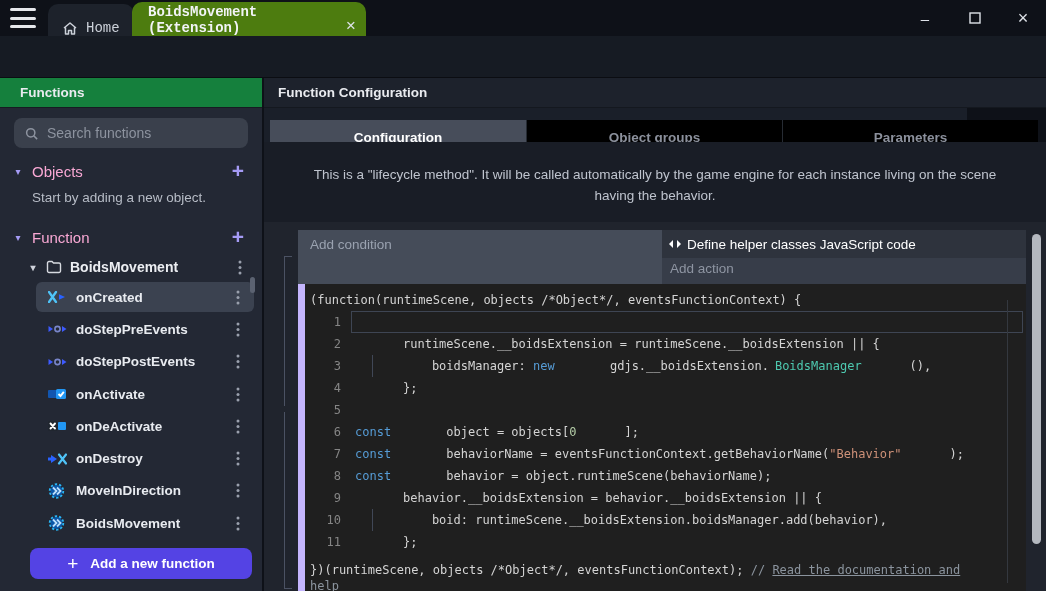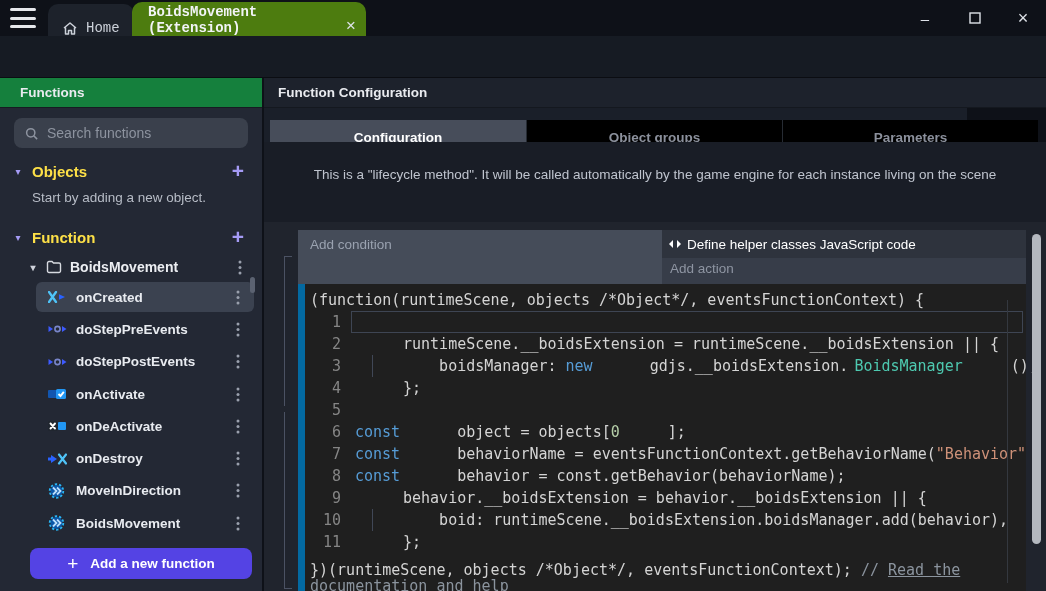--- a/index.html
+++ b/index.html
@@ -26,21 +26,21 @@
   #share-btn { position:absolute; left:548px; top:42px; width:86px; height:30px; border-radius:15px; background:#5340e8; display:flex; align-items:center; justify-content:center; gap:7px; color:#fff; font-size:13px; font-weight:bold; cursor:pointer; }
 
   
   #sidebar { position:absolute; left:0; top:78px; width:262px; height:513px; background:#232834; }
   #sidebar-header { position:absolute; left:0; top:0; width:262px; height:30px; background:#15803d; border-bottom:1px solid #171b22; color:#e9ebef; font-size:13.5px; font-weight:bold; line-height:30px; padding-left:20px; }
   #search-box { position:absolute; left:14px; top:40px; width:234px; height:30px; background:#3a404c; border-radius:8px; display:flex; align-items:center; padding:0 10px; gap:8px; }
   #search-box input { flex:1; background:transparent; border:none; outline:none; color:#e6e8ee; font-size:14px; font-family:"Liberation Sans",sans-serif; }
   #search-box input::placeholder { color:#8d939f; }
   .section-row { position:absolute; left:0; width:262px; height:24px; display:flex; align-items:center; }
   .section-row .chev { color:#a59bf5; font-size:10px; width:16px; text-align:center; margin-left:10px; cursor:pointer; }
-  .section-row .sec-label { color:#fde047; font-size:15px; font-weight:bold; margin-left:6px; }
+  .section-row .sec-label { color:#f9a8d4; font-size:15px; font-weight:normal; margin-left:6px; }
   .section-row .plus { margin-left:auto; margin-right:18px; color:#a59bf5; font-size:21px; font-weight:bold; cursor:pointer; line-height:20px; }
   #objects-hint { position:absolute; left:32px; top:112px; color:#b7bcc6; font-size:13.5px; }
   #folder-row { position:absolute; left:0; top:175px; width:262px; height:28px; display:flex; align-items:center; color:#eceef2; font-size:14px; font-weight:bold; }
   #folder-row .chev { color:#cfd3db; font-size:10px; width:14px; text-align:center; margin-left:26px; cursor:pointer; }
   #folder-row .flabel { margin-left:8px; }
   .kebab { margin-left:auto; margin-right:20px; cursor:pointer; display:flex; align-items:center; }
   #behavior-items { position:absolute; left:0; top:203px; width:262px; }
   .fn-item { position:relative; height:32.3px; display:flex; align-items:center; color:#e8ebf0; font-size:13.5px; font-weight:bold; cursor:pointer; }
   .fn-item .sel-bg { position:absolute; left:36px; right:8px; top:1px; bottom:1px; background:#3b4250; border-radius:6px; }
   .fn-item .ic { width:20px; margin-left:48px; display:flex; align-items:center; position:relative; }
@@ -58,30 +58,30 @@
   .cfg-tab:first-child { border-left:none; }
   .cfg-tab.active { background:#474d5a; color:#ffffff; }
   .cfg-tab.active::after { content:""; position:absolute; left:0; right:0; bottom:0; height:3px; background:#ece9fc; }
   #description { position:absolute; left:0; top:64px; width:782px; height:80px; background:#191d26; color:#bfc4ce; font-size:13.5px; line-height:21px; text-align:center; padding-top:22px; }
 
   
   #events { position:absolute; left:0; top:144px; width:782px; height:369px; background:#20242d; }
   .bracket { position:absolute; left:20px; width:8px; border-left:1px solid #4b5263; }
   #bracket-a { top:34px; height:150px; border-top:1px solid #4b5263; }
   #bracket-b { top:190px; height:177px; border-bottom:1px solid #4b5263; }
-  #event-block { position:absolute; left:34px; top:8px; width:728px; height:361px; background:#0369a1; }
+  #event-block { position:absolute; left:34px; top:8px; width:728px; height:361px; background:#c4b5fd; }
   #event-header { display:flex; height:54px; }
   #cond-cell { width:364px; background:#454c59; color:#9aa2b0; font-size:13.5px; padding:7px 0 0 12px; cursor:pointer; }
   #action-col { width:364px; display:flex; flex-direction:column; }
   #js-title { height:28px; background:#2e333d; color:#ffffff; font-size:13.5px; display:flex; align-items:center; gap:5px; padding-left:6px; }
   #add-action { flex:1; background:#373d49; color:#8e95a2; font-size:13.5px; padding:3px 0 0 8px; cursor:pointer; }
 
   
   #code { position:absolute; left:7px; top:54px; width:721px; height:307px; background:#1f1f1f;
-          font-family:"DejaVu Sans Mono", monospace; font-size:15px; color:#d4d4d4; }
+          font-family:"DejaVu Sans Mono", monospace; font-size:12px; color:#d4d4d4; }
   #code-header { height:22px; line-height:22px; padding-left:5px; margin-top:5px; white-space:pre; }
   .code-line { position:relative; height:22px; line-height:22px; display:flex; white-space:pre; }
   .code-line .gutter { width:36px; text-align:right; color:#858585; flex:0 0 36px; }
   .code-line .code-content { margin-left:14px; position:relative; }
   .current-line-box { position:absolute; left:46px; right:3px; top:0; bottom:0; border:1px solid #3e4553; }
   .indent-guide { position:absolute; left:17px; top:0; bottom:0; width:1px; background:#404756; }
   .tok-d { color:#d4d4d4;margin-left:48px; } .tok-kw { color:#569cd6; } .tok-cls { color:#4ec9b0;margin-left:6px; }
   .tok-str { color:#ce9178; } .tok-num { color:#b5cea8; }
   #code-footer { margin-top:9px; padding-left:5px; width:660px; line-height:16px; word-break:break-word; }
   #code-footer .comment { color:#8b949e; }
@@ -433,20 +433,21 @@
   <div id="main-header">Function Configuration</div>
 
   <div id="config-tabs">
       <div class="cfg-tab active">Configuration</div>
       <div class="cfg-tab">Object groups</div>
       <div class="cfg-tab">Parameters</div>
     </div>
 
   <div id="description">
     <div>This is a "lifecycle method". It will be called automatically by the game engine for each instance living on the scene</div>
+    <div>having the behavior.</div>
   </div>
 
   <div id="events">
     <div id="bracket-a" class="bracket"></div>
     <div id="bracket-b" class="bracket"></div>
 
     <div id="event-block">
       <div id="event-header">
         <div id="cond-cell">Add condition</div>
         <div id="action-col">
@@ -466,21 +467,21 @@
       <div id="code">
         <div id="code-header">(function(runtimeScene, objects /*Object*/, eventsFunctionContext) {</div>
         <div id="code-lines">
             <div class="code-line"><span class="gutter">1</span><span class="code-content"></span><div class="current-line-box"></div></div>
             <div class="code-line"><span class="gutter">2</span><span class="code-content"><span class="tok-d">runtimeScene.__boidsExtension = runtimeScene.__boidsExtension || {</span></span></div>
             <div class="code-line"><span class="gutter">3</span><span class="code-content"><span class="indent-guide"></span><span class="tok-d">    boidsManager: </span><span class="tok-kw">new</span><span class="tok-d"> gdjs.__boidsExtension.</span><span class="tok-cls">BoidsManager</span><span class="tok-d">(),</span></span></div>
             <div class="code-line"><span class="gutter">4</span><span class="code-content"><span class="tok-d">};</span></span></div>
             <div class="code-line"><span class="gutter">5</span><span class="code-content"></span></div>
             <div class="code-line"><span class="gutter">6</span><span class="code-content"><span class="tok-kw">const</span><span class="tok-d"> object = objects[</span><span class="tok-num">0</span><span class="tok-d">];</span></span></div>
             <div class="code-line"><span class="gutter">7</span><span class="code-content"><span class="tok-kw">const</span><span class="tok-d"> behaviorName = eventsFunctionContext.getBehaviorName(</span><span class="tok-str">"Behavior"</span><span class="tok-d">);</span></span></div>
-            <div class="code-line"><span class="gutter">8</span><span class="code-content"><span class="tok-kw">const</span><span class="tok-d"> behavior = const.getBehavior(behaviorName);</span></span></div>
+            <div class="code-line"><span class="gutter">8</span><span class="code-content"><span class="tok-kw">const</span><span class="tok-d"> behavior = object.runtimeScene(behaviorName);</span></span></div>
             <div class="code-line"><span class="gutter">9</span><span class="code-content"><span class="tok-d">behavior.__boidsExtension = behavior.__boidsExtension || {</span></span></div>
             <div class="code-line"><span class="gutter">10</span><span class="code-content"><span class="indent-guide"></span><span class="tok-d">    boid: runtimeScene.__boidsExtension.boidsManager.add(behavior),</span></span></div>
             <div class="code-line"><span class="gutter">11</span><span class="code-content"><span class="tok-d">};</span></span></div>
           </div>
         <div id="code-footer"><span class="codepart">})(runtimeScene, objects /*Object*/, eventsFunctionContext); </span><span class="comment">// </span><span class="doc-link">Read the documentation and help</span></div>
         <div id="overview-ruler"></div>
       </div>
     </div>
 
     <div id="events-thumb"></div>

